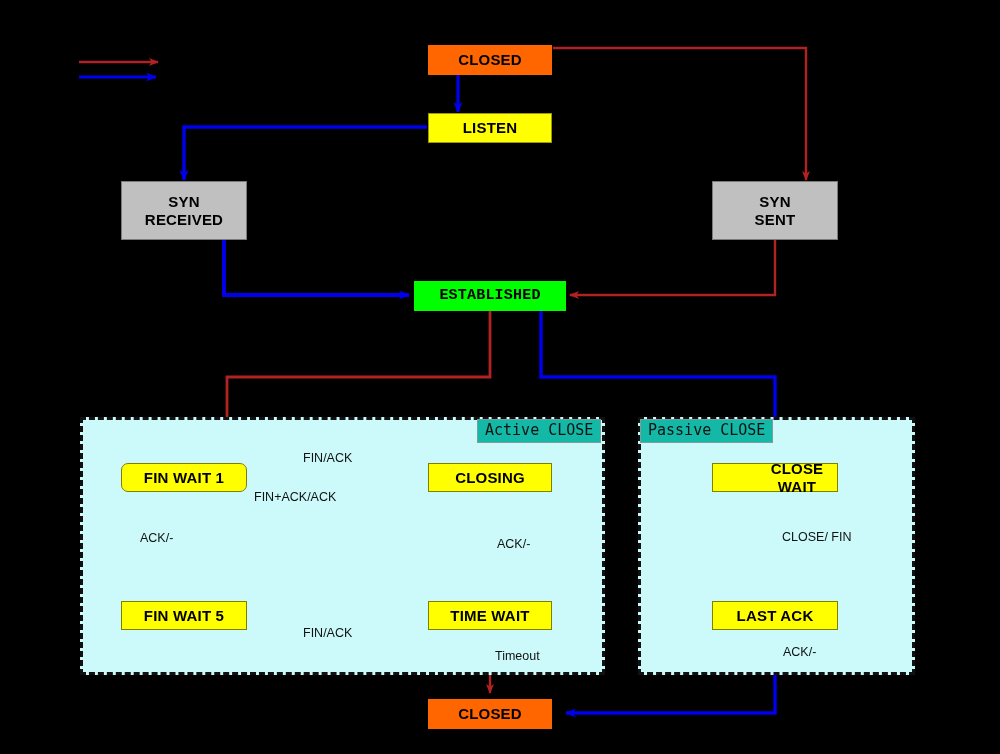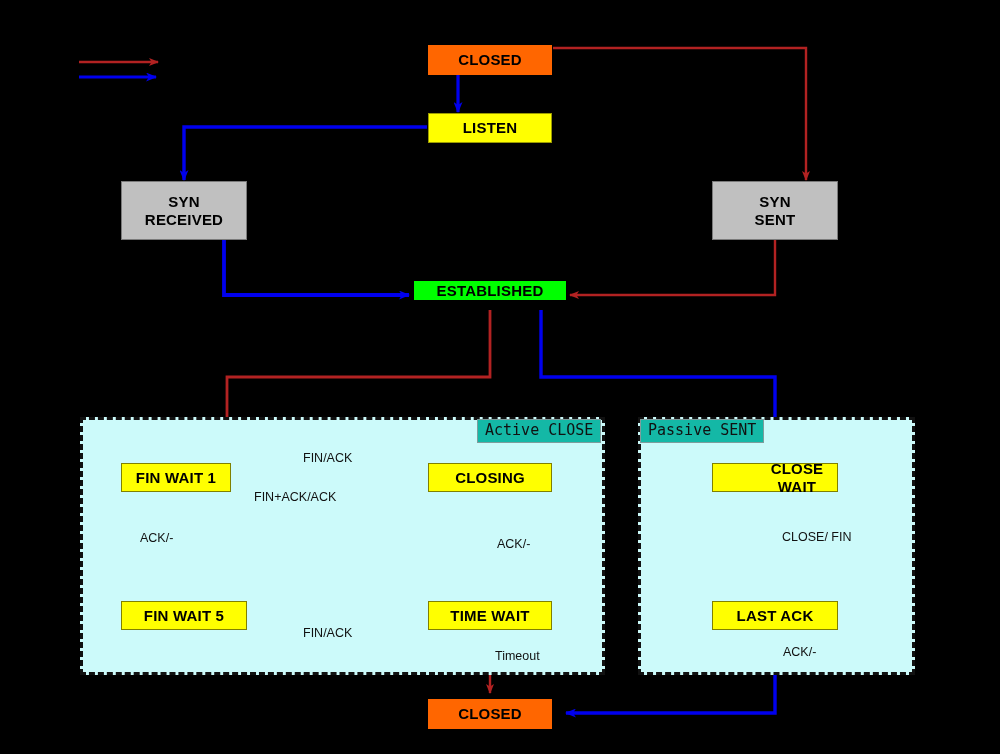--- a/index.html
+++ b/index.html
@@ -128,35 +128,35 @@
     <path d="M775,630 L775,713 L566,713" fill="none" stroke="#0000EE" stroke-width="3.4" marker-end="url(#ar-blue)"></path>
   </svg>
 
   <div class="legend-label" style="left:168px; top:54px;"></div>
   <div class="legend-label" style="left:168px; top:69px;"></div>
 
   <div class="panel" style="left:80px; top:417px; width:525px; height:258px;"></div>
   <div class="panel-label" style="left:477px; top:419px;">Active CLOSE</div>
 
   <div class="panel" style="left:638px; top:417px; width:277px; height:258px;"></div>
-  <div class="panel-label" style="left:640px; top:419px;">Passive SENT</div>
+  <div class="panel-label" style="left:640px; top:419px;">Passive CLOSE</div>
 
   <div class="state closed" style="left:428px; top:45px; width:124px; height:30px;">CLOSED</div>
 
   <div class="state listen" style="left:428px; top:113px; width:124px; height:30px;">LISTEN</div>
 
   <div class="state gray" style="left:121px; top:181px; width:126px; height:59px;">SYN
 RECEIVED</div>
 
   <div class="state gray" style="left:712px; top:181px; width:126px; height:59px;">SYN
 SENT</div>
 
-  <div class="state est" style="left:414px; top:281px; width:152px; height:19px;">ESTABLISHED</div>
+  <div class="state est" style="left:414px; top:281px; width:152px; height:30px;font-family:Liberation Mono, monospace;">ESTABLISHED</div>
 
-  <div class="state yellow" style="left:121px; top:463px; width:110px; height:29px;">FIN WAIT 1</div>
+  <div class="state yellow" style="left:121px; top:463px; width:126px; height:29px;border-radius:7px;">FIN WAIT 1</div>
 
   <div class="state yellow" style="left:121px; top:601px; width:126px; height:29px;">FIN WAIT 5</div>
 
   <div class="state yellow" style="left:428px; top:463px; width:124px; height:29px;">CLOSING</div>
 
   <div class="state yellow" style="left:428px; top:601px; width:124px; height:29px;">TIME WAIT</div>
 
   <div class="state yellow" style="left:712px; top:463px; width:126px; height:29px;padding-left:44px;">CLOSE WAIT</div>
 
   <div class="state yellow" style="left:712px; top:601px; width:126px; height:29px;">LAST ACK</div>

